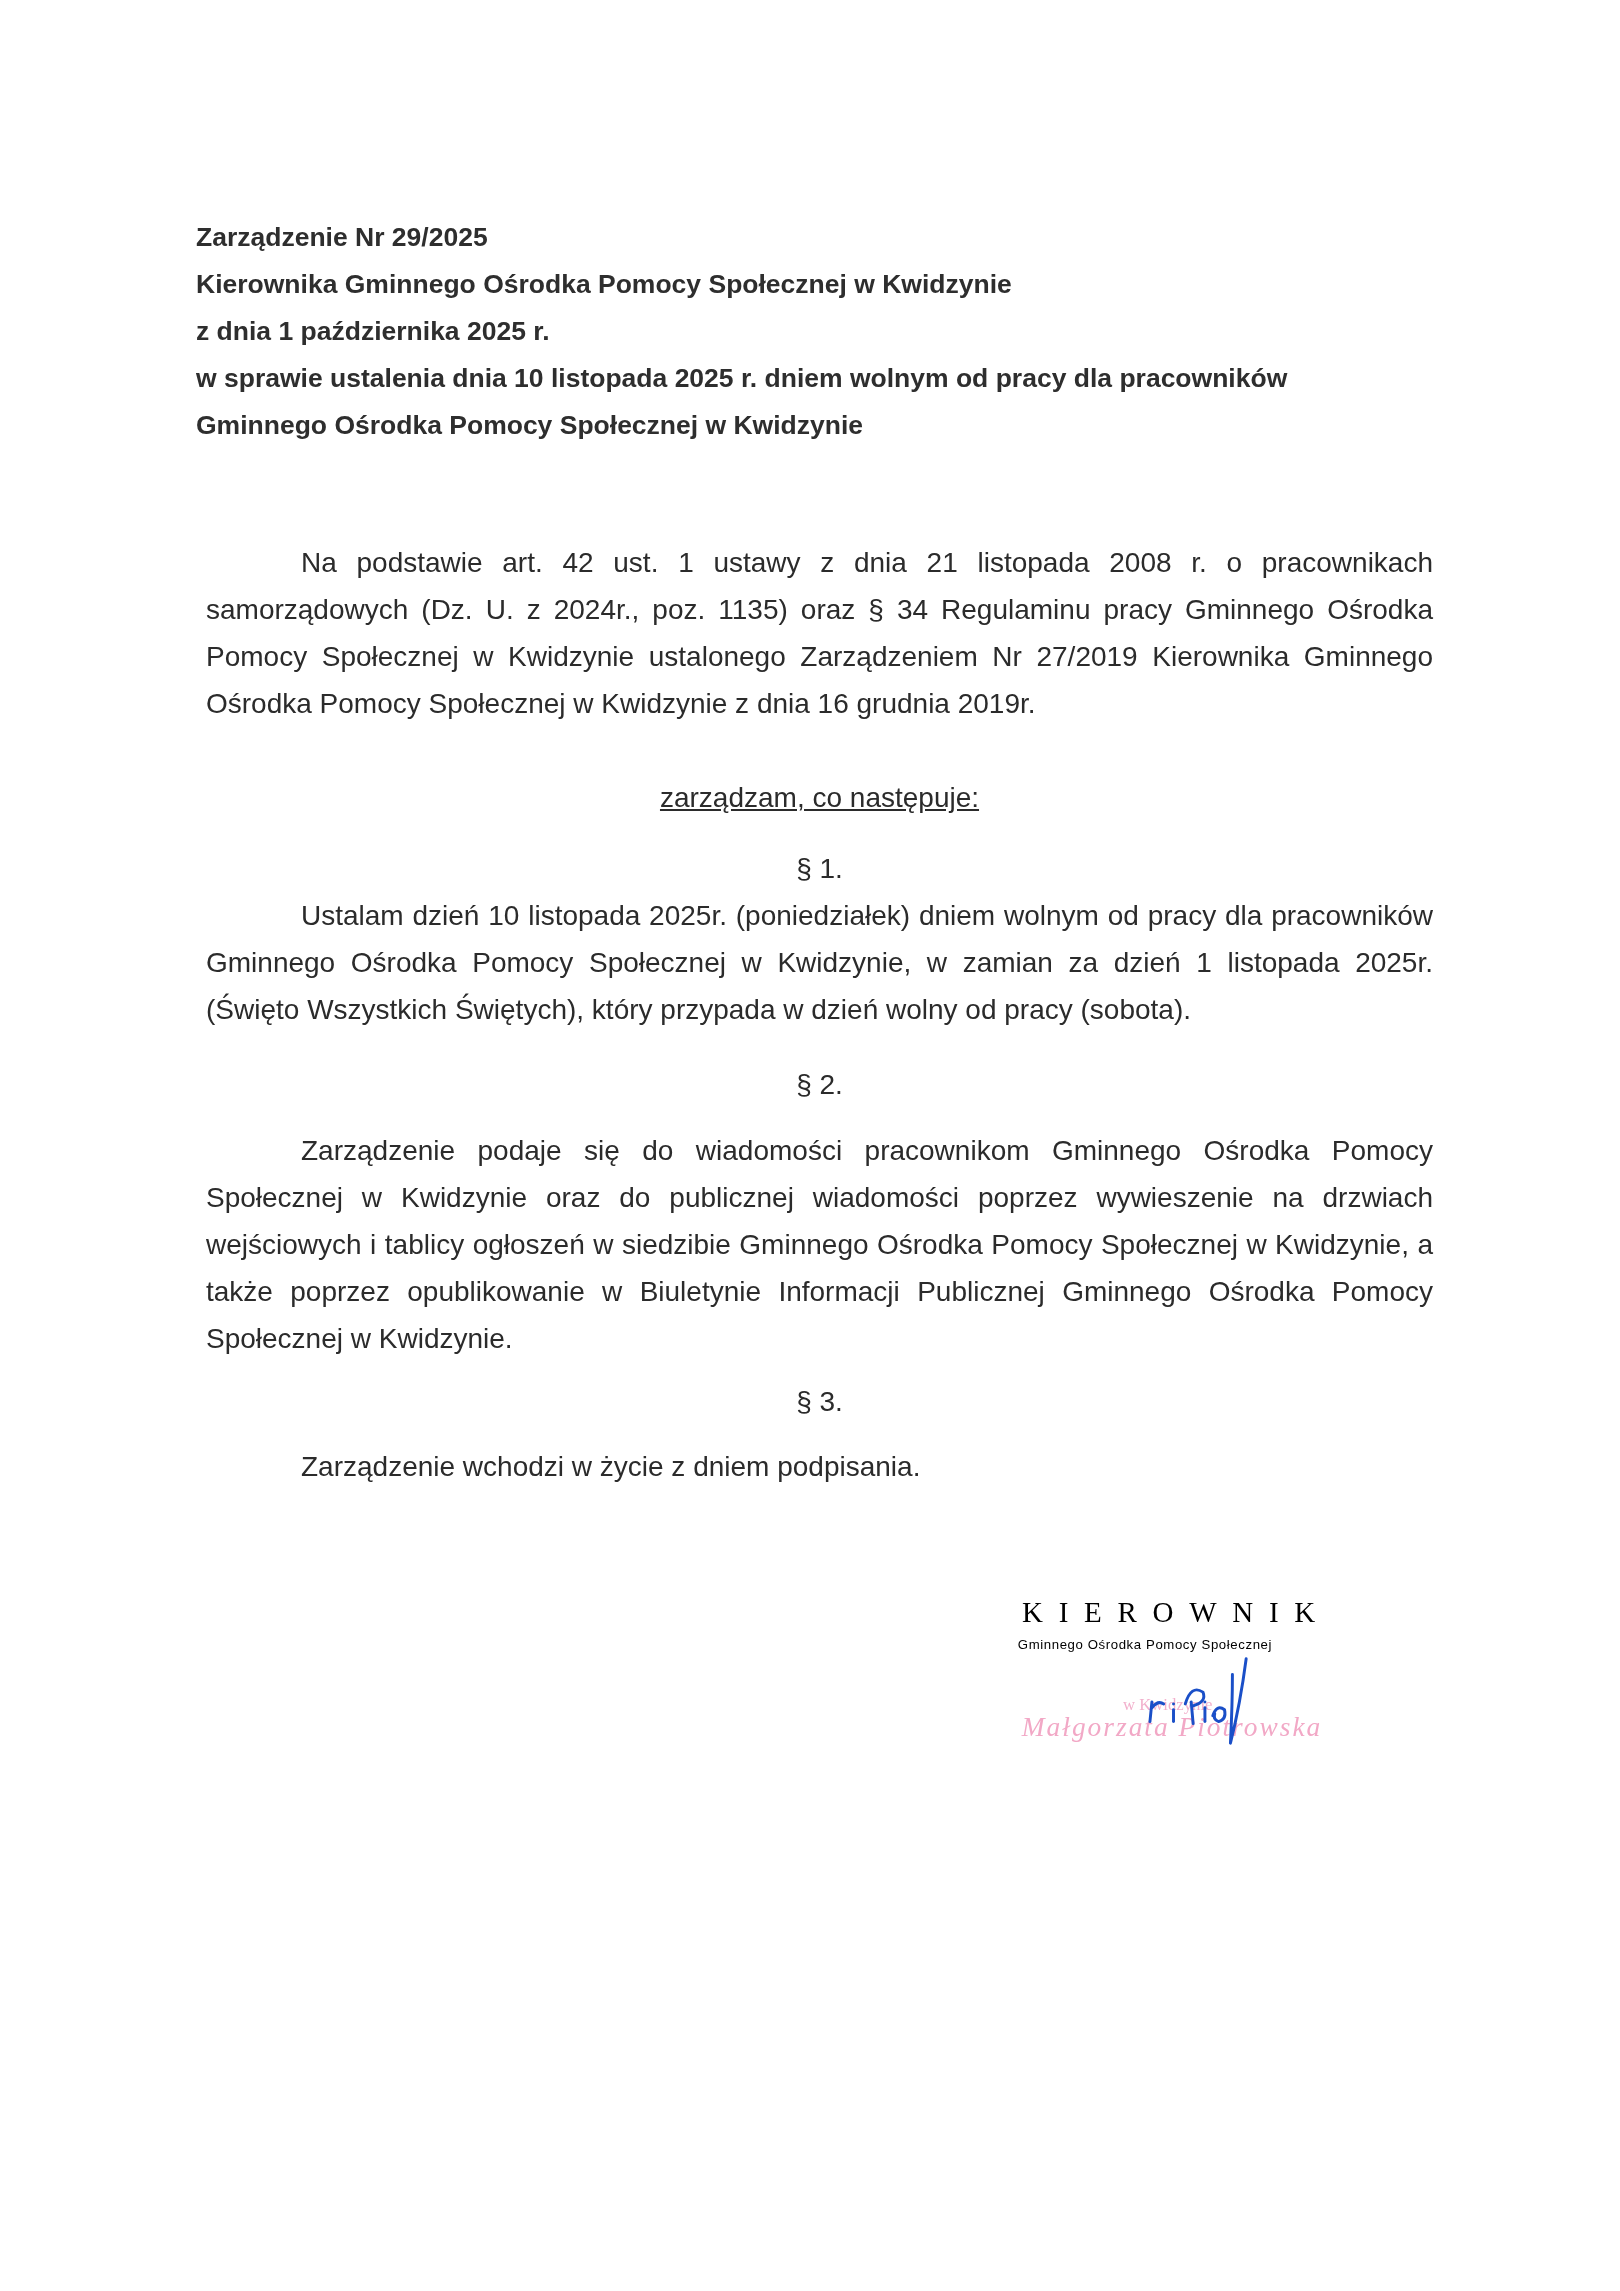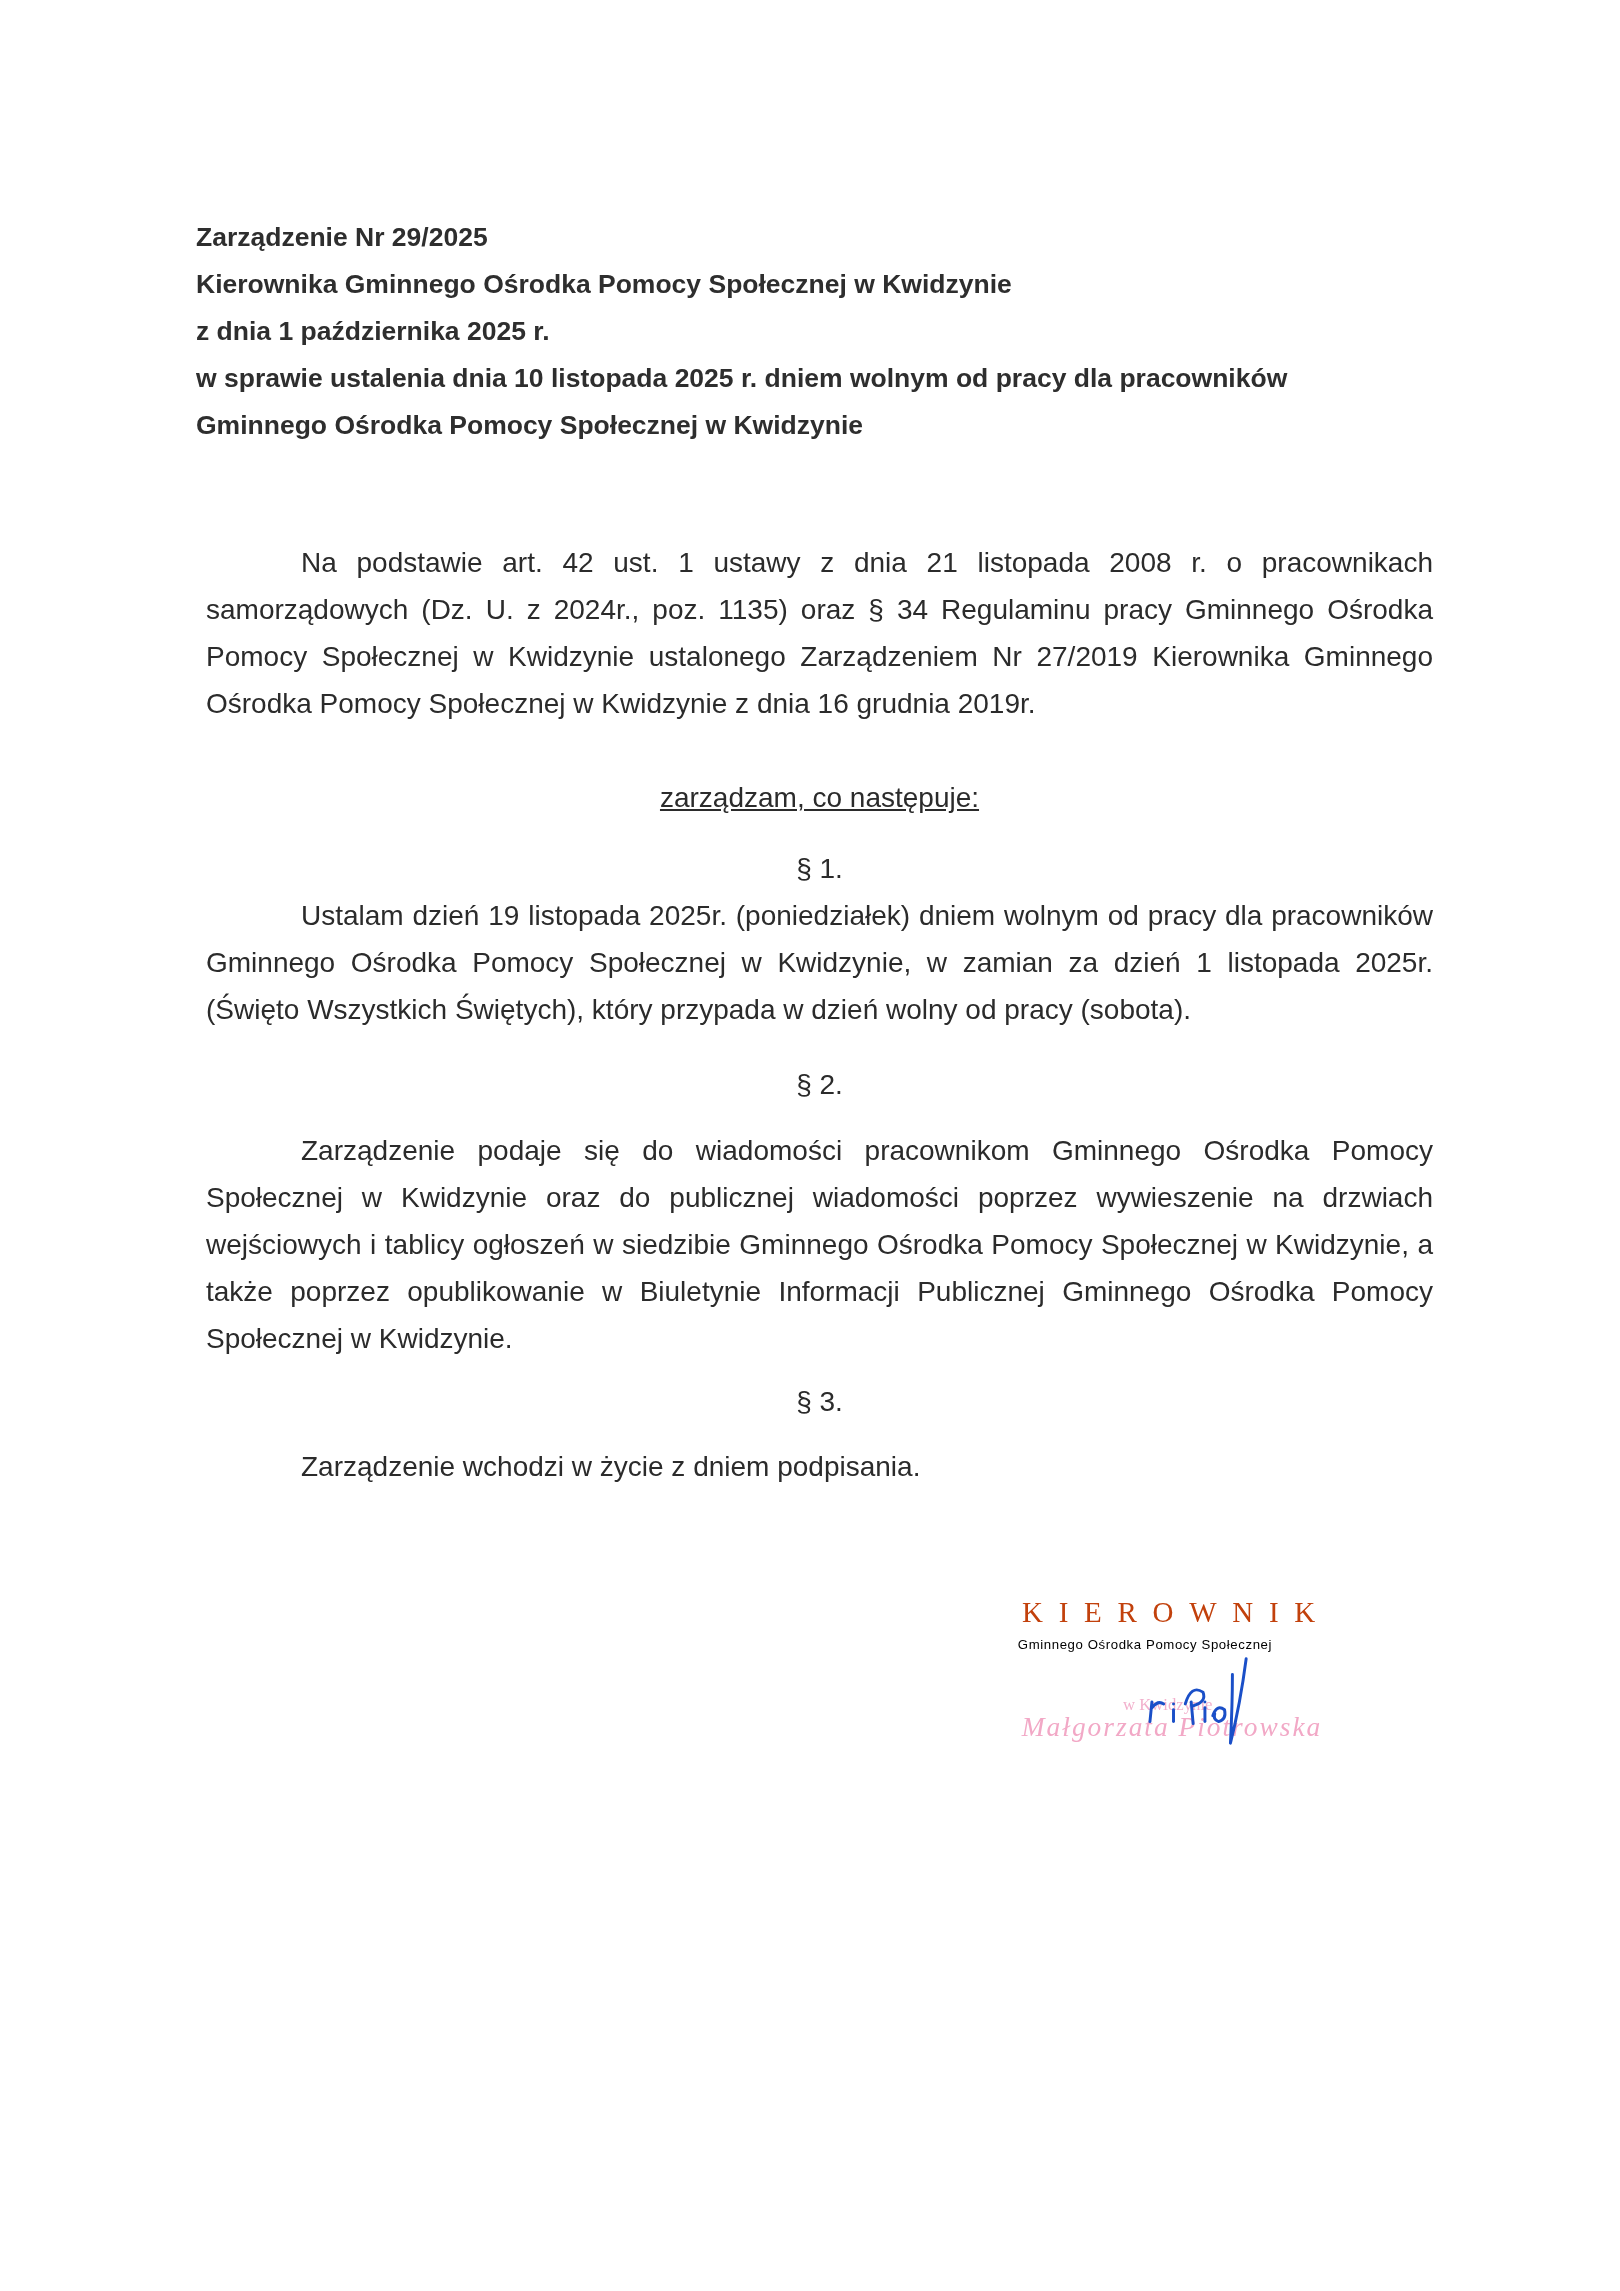--- a/index.html
+++ b/index.html
@@ -15,21 +15,21 @@
   .p1 { top: 539px; }
   .decree { top: 774px; text-decoration: underline; }
   .s1 { top: 845px; }
   .s1body { top: 892px; }
   .s2 { top: 1061px; }
   .s2body { top: 1127px; }
   .s3 { top: 1378px; }
   .s3body { top: 1443px; }
   .stamp { position: absolute; left: 1010px; top: 1596px; width: 363px; height: 167px; }
   .stamp-title { position: absolute; top: 0; left: 0; width: 333px; text-align: center;
-                 font-family: "Liberation Serif", serif; font-size: 29px; letter-spacing: 15.7px; color: #c2410c; }
+                 font-family: "Liberation Serif", serif; font-size: 29px; letter-spacing: 15.7px; color: #000000; }
   .stamp-org { position: absolute; top: 41px; left: 7.8px; width: 333px; font-size: 13.2px; color: #000000; white-space: nowrap; letter-spacing: 0.6px; }
   .stamp-city { position: absolute; top: 62px; left: 113px; font-family: "Liberation Serif", serif; font-size: 16.7px; color: #f2b0cc; margin-top: 37px; }
   .stamp-name { position: absolute; top: 116px; left: 11.8px; font-family: "Liberation Serif", serif; font-style: italic; font-size: 27.4px; color: #f2a8c6; letter-spacing: 2px; white-space: nowrap; text-align: right; }
   .signature { position: absolute; left: 132px; top: 49px; width: 118px; height: 108px; }
 </style>
 </head>
 <body>
 
 <div class="page">
 
@@ -39,21 +39,21 @@
     <div class="title-line">z dnia 1 października 2025 r.</div>
     <div class="title-line">w sprawie ustalenia dnia 10 listopada 2025 r. dniem wolnym od pracy dla pracowników</div>
     <div class="title-line">Gminnego Ośrodka Pomocy Społecznej w Kwidzynie</div>
   </div>
 
   <p class="body para last-left p1">Na podstawie art. 42 ust. 1 ustawy z dnia 21 listopada 2008 r. o pracownikach samorządowych (Dz. U. z 2024r., poz. 1135) oraz § 34 Regulaminu pracy Gminnego Ośrodka Pomocy Społecznej w Kwidzynie ustalonego Zarządzeniem Nr 27/2019 Kierownika Gminnego Ośrodka Pomocy Społecznej w Kwidzynie z dnia 16 grudnia 2019r.</p>
 
   <p class="body center decree">zarządzam, co następuje:</p>
 
   <p class="body center s1">§ 1.</p>
-  <p class="body para last-left s1body">Ustalam dzień 19 listopada 2025r. (poniedziałek) dniem wolnym od pracy dla pracowników Gminnego Ośrodka Pomocy Społecznej w Kwidzynie, w zamian za dzień 1 listopada 2025r. (Święto Wszystkich Świętych), który przypada w dzień wolny od pracy (sobota).</p>
+  <p class="body para last-left s1body">Ustalam dzień 10 listopada 2025r. (poniedziałek) dniem wolnym od pracy dla pracowników Gminnego Ośrodka Pomocy Społecznej w Kwidzynie, w zamian za dzień 1 listopada 2025r. (Święto Wszystkich Świętych), który przypada w dzień wolny od pracy (sobota).</p>
 
   <p class="body center s2">§ 2.</p>
   <p class="body para last-left s2body">Zarządzenie podaje się do wiadomości pracownikom Gminnego Ośrodka Pomocy Społecznej w Kwidzynie oraz do publicznej wiadomości poprzez wywieszenie na drzwiach wejściowych i tablicy ogłoszeń w siedzibie Gminnego Ośrodka Pomocy Społecznej w Kwidzynie, a także poprzez opublikowanie w Biuletynie Informacji Publicznej Gminnego Ośrodka Pomocy Społecznej w Kwidzynie.</p>
 
   <p class="body center s3">§ 3.</p>
   <p class="body para last-left s3body">Zarządzenie wchodzi w życie z dniem podpisania.</p>
 
   <div class="stamp">
     <div class="stamp-title">KIEROWNIK</div>
     <div class="stamp-org">Gminnego Ośrodka Pomocy Społecznej</div>

